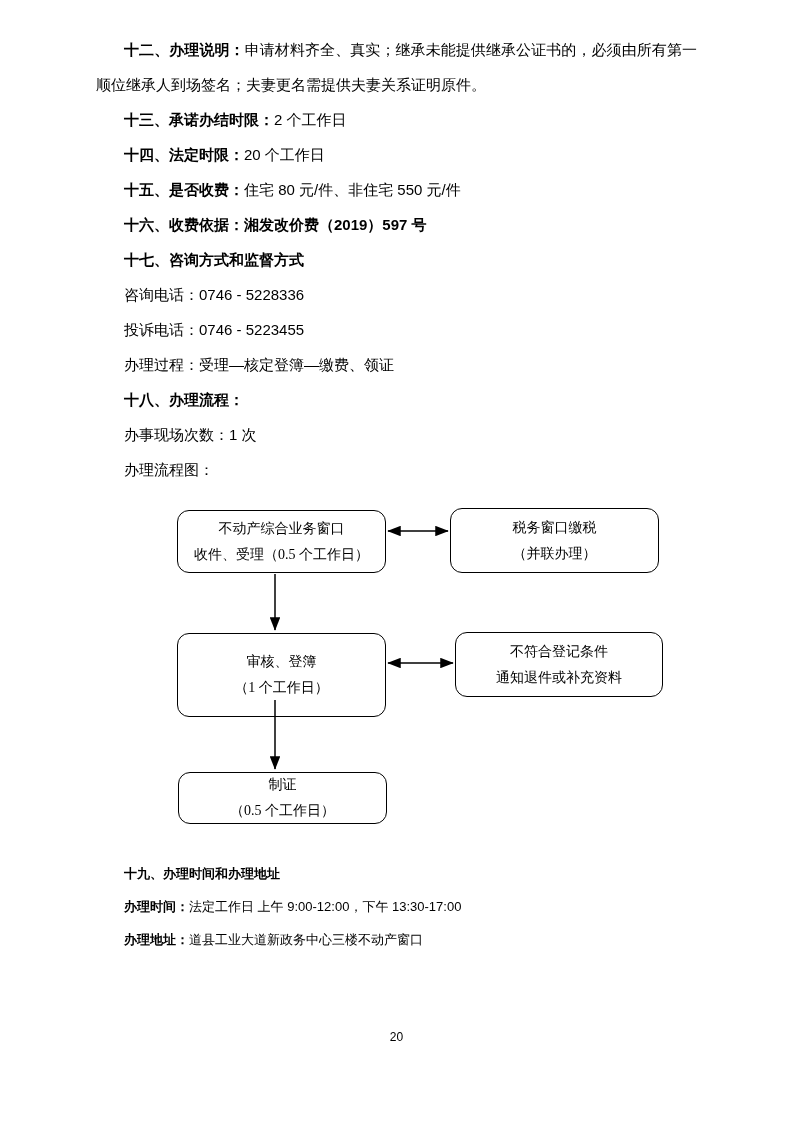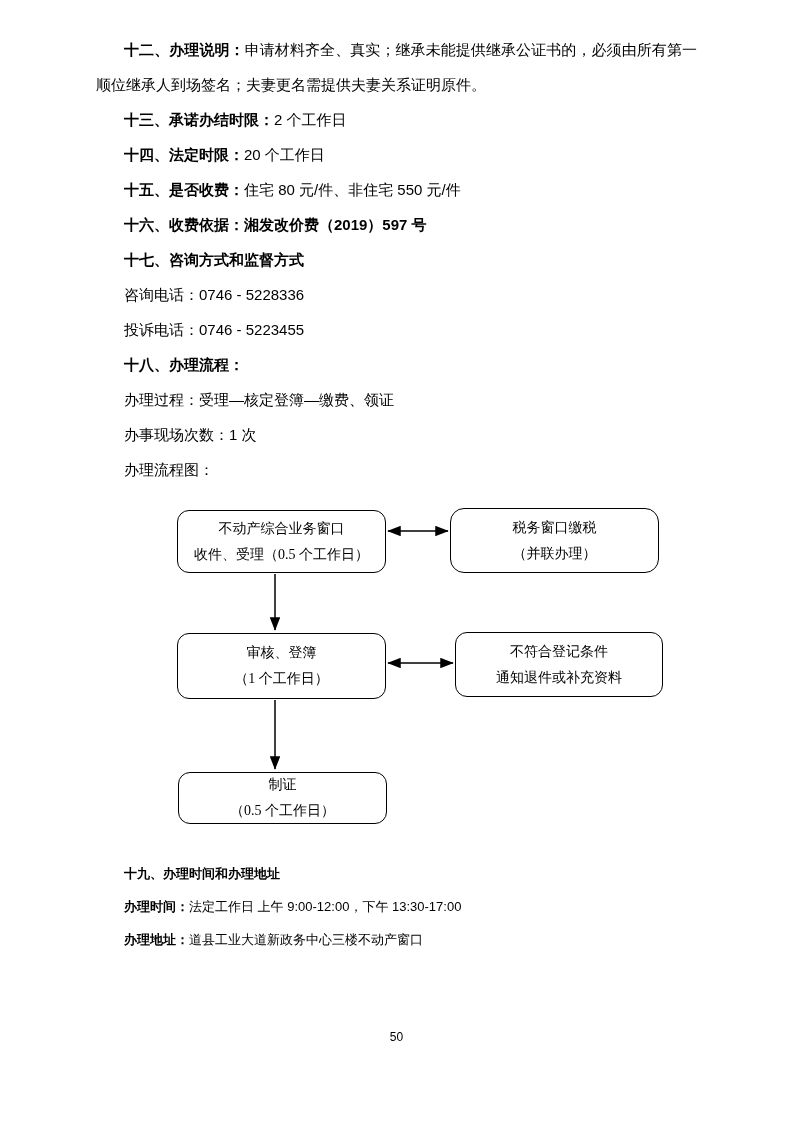--- a/index.html
+++ b/index.html
@@ -44,22 +44,22 @@
     display: flex;
     flex-direction: column;
     align-items: center;
     justify-content: center;
     font-family: "Liberation Serif", "DejaVu Serif", serif;
     font-size: 14px;
     line-height: 26px;
     text-align: center;
   }
   .box-accept      { left: 177px; top: 510px; width: 209px; height: 63px; }
-  .box-tax         { left: 450px; top: 508px; width: 209px; height: 65px; border-radius: 14px; }
-  .box-review      { left: 177px; top: 633px; width: 209px; height: 66px; }
+  .box-tax         { left: 450px; top: 508px; width: 209px; height: 65px; }
+  .box-review      { left: 177px; top: 633px; width: 209px; height: 84px; }
   .box-reject      { left: 455px; top: 632px; width: 208px; height: 65px; }
   .box-certificate { left: 178px; top: 772px; width: 209px; height: 52px; }
   .arrow-layer {
     position: absolute;
     left: 0; top: 0;
     width: 793px; height: 1122px;
     pointer-events: none;
   }
   .page-number {
     position: absolute;
@@ -78,22 +78,22 @@
 
   <div class="content">
     <p><span class="lbl">十二、办理说明：</span><span>申请材料齐全、真实；继承未能提供继承公证书的，必须由所有第一顺位继承人到场签名；夫妻更名需提供夫妻关系证明原件。</span></p>
     <p><span class="lbl">十三、承诺办结时限：</span><span>2 个工作日</span></p>
     <p><span class="lbl">十四、法定时限：</span><span>20 个工作日</span></p>
     <p><span class="lbl">十五、是否收费：</span><span>住宅 80 元/件、非住宅 550 元/件</span></p>
     <p><span class="lbl">十六、收费依据：湘发改价费（2019）597 号</span><span></span></p>
     <p><span class="lbl">十七、咨询方式和监督方式</span><span></span></p>
     <p><span class="lbl"></span><span>咨询电话：0746 - 5228336</span></p>
     <p><span class="lbl"></span><span>投诉电话：0746 - 5223455</span></p>
+    <p><span class="lbl"></span><span>办理过程：受理—核定登簿—缴费、领证</span></p>
     <p><span class="lbl">十八、办理流程：</span><span></span></p>
-    <p><span class="lbl"></span><span>办理过程：受理—核定登簿—缴费、领证</span></p>
     <p><span class="lbl"></span><span>办事现场次数：1 次</span></p>
     <p><span class="lbl"></span><span>办理流程图：</span></p>
   </div>
 
   <div>
     <div class="flow-box box-accept">
       <div>不动产综合业务窗口</div>
       <div>收件、受理（0.5 个工作日）</div>
     </div>
     <div class="flow-box box-tax">
@@ -125,15 +125,15 @@
       <line x1="275" y1="700" x2="275" y2="769" stroke="#000000" stroke-width="1.5" marker-end="url(#ah)"></line>
     </svg>
   </div>
 
   <div class="footer-content">
     <p><span class="lbl">十九、办理时间和办理地址</span><span></span></p>
     <p><span class="lbl">办理时间：</span><span>法定工作日 上午 9:00-12:00，下午 13:30-17:00</span></p>
     <p><span class="lbl">办理地址：</span><span>道县工业大道新政务中心三楼不动产窗口</span></p>
   </div>
 
-  <div class="page-number">50</div>
+  <div class="page-number">20</div>
 
 </div>
 
 </body></html>

